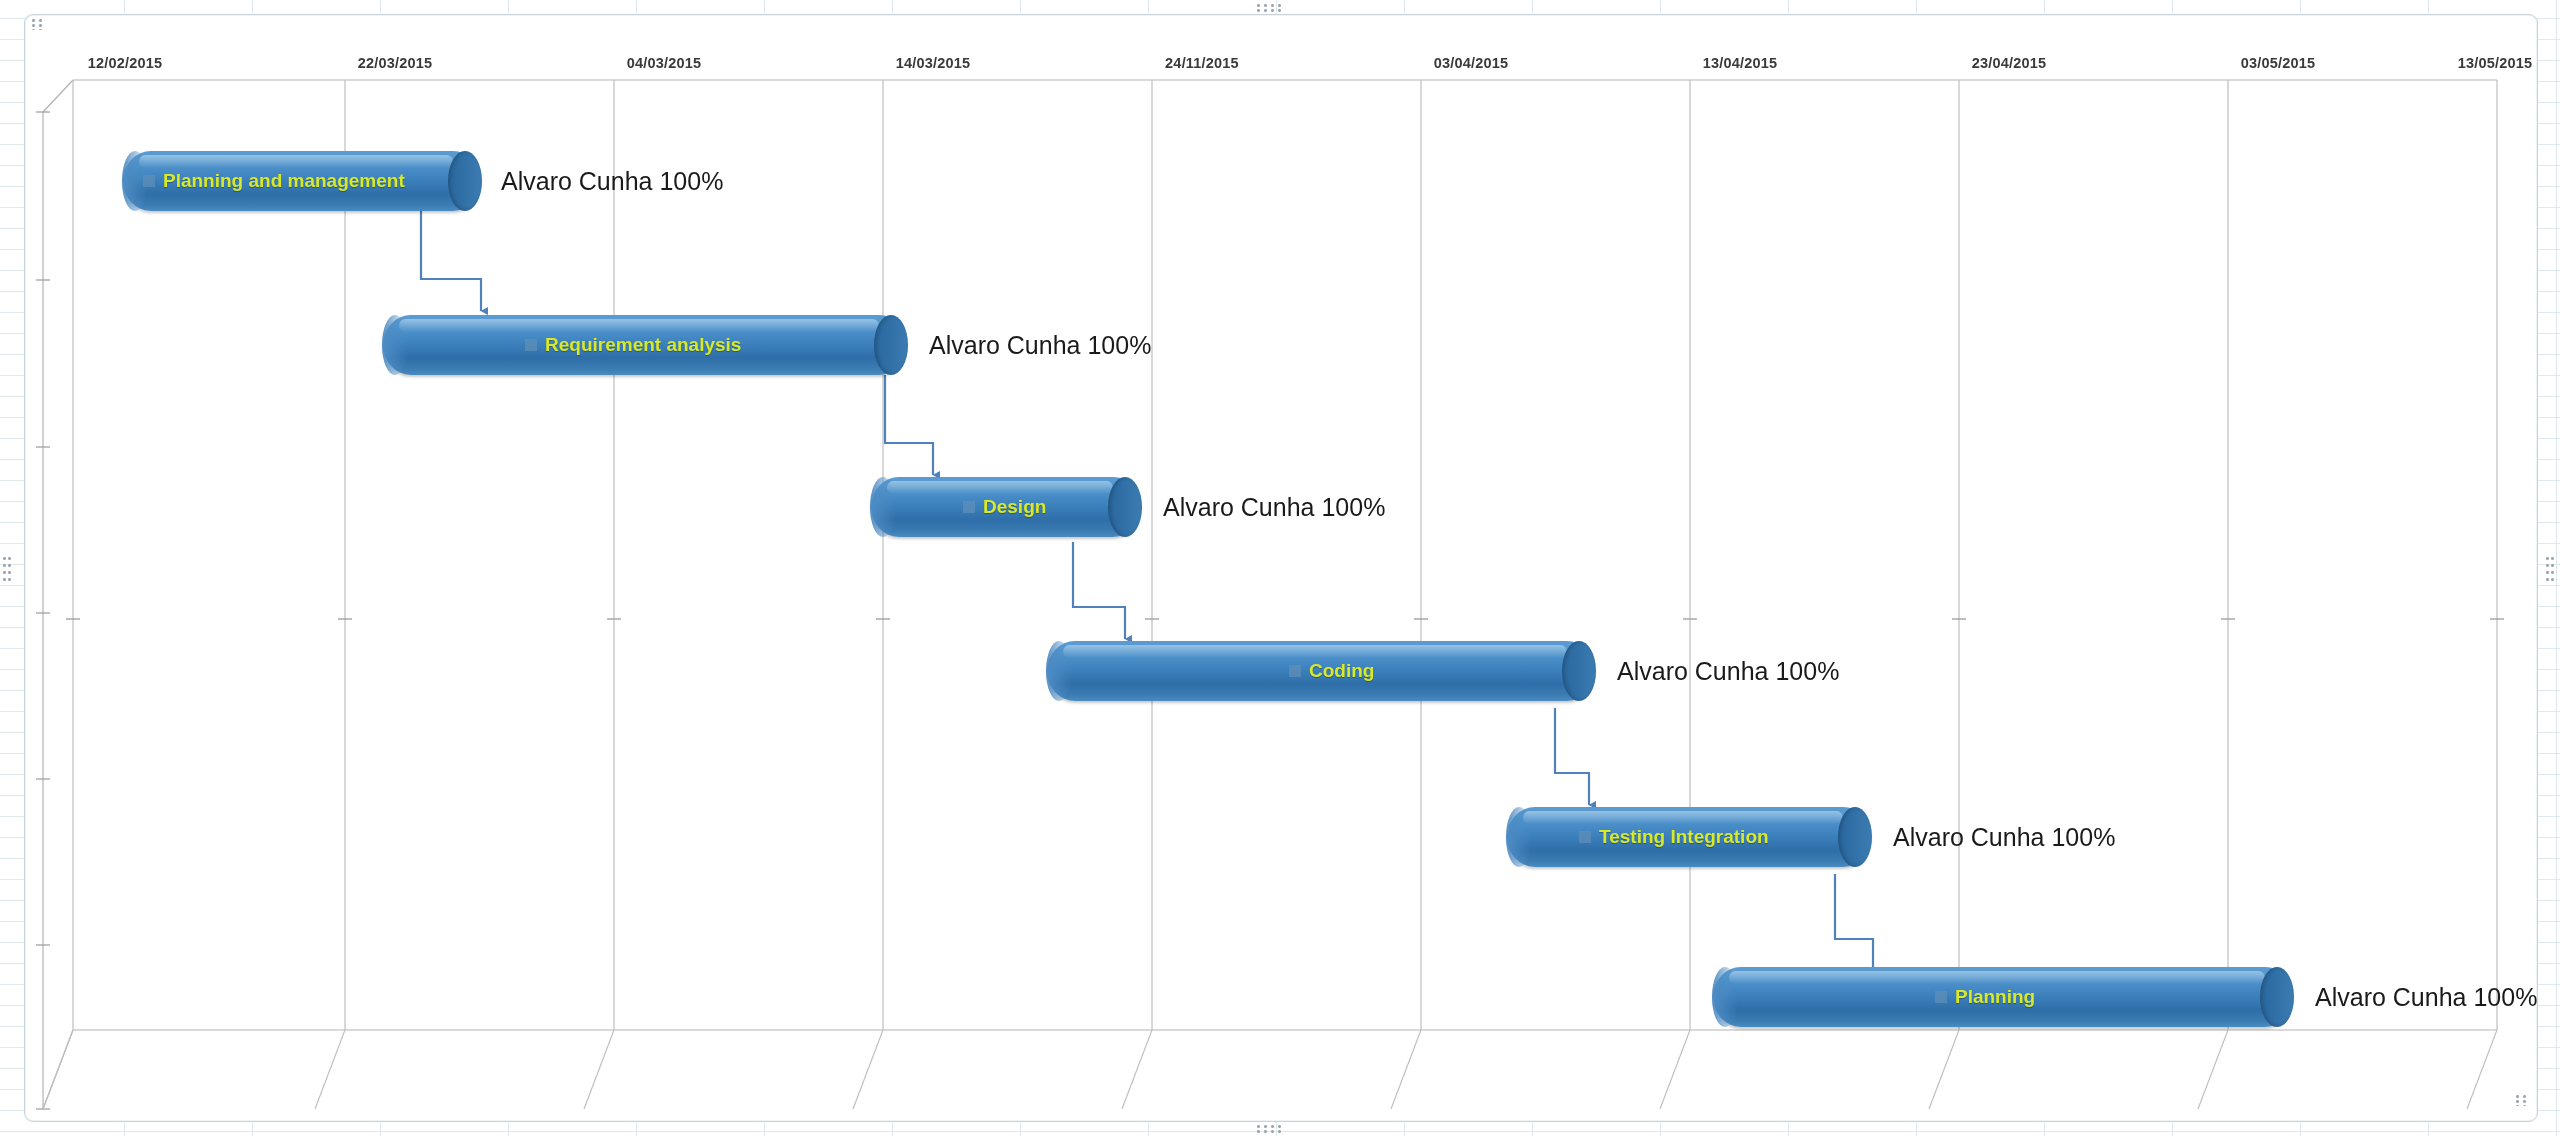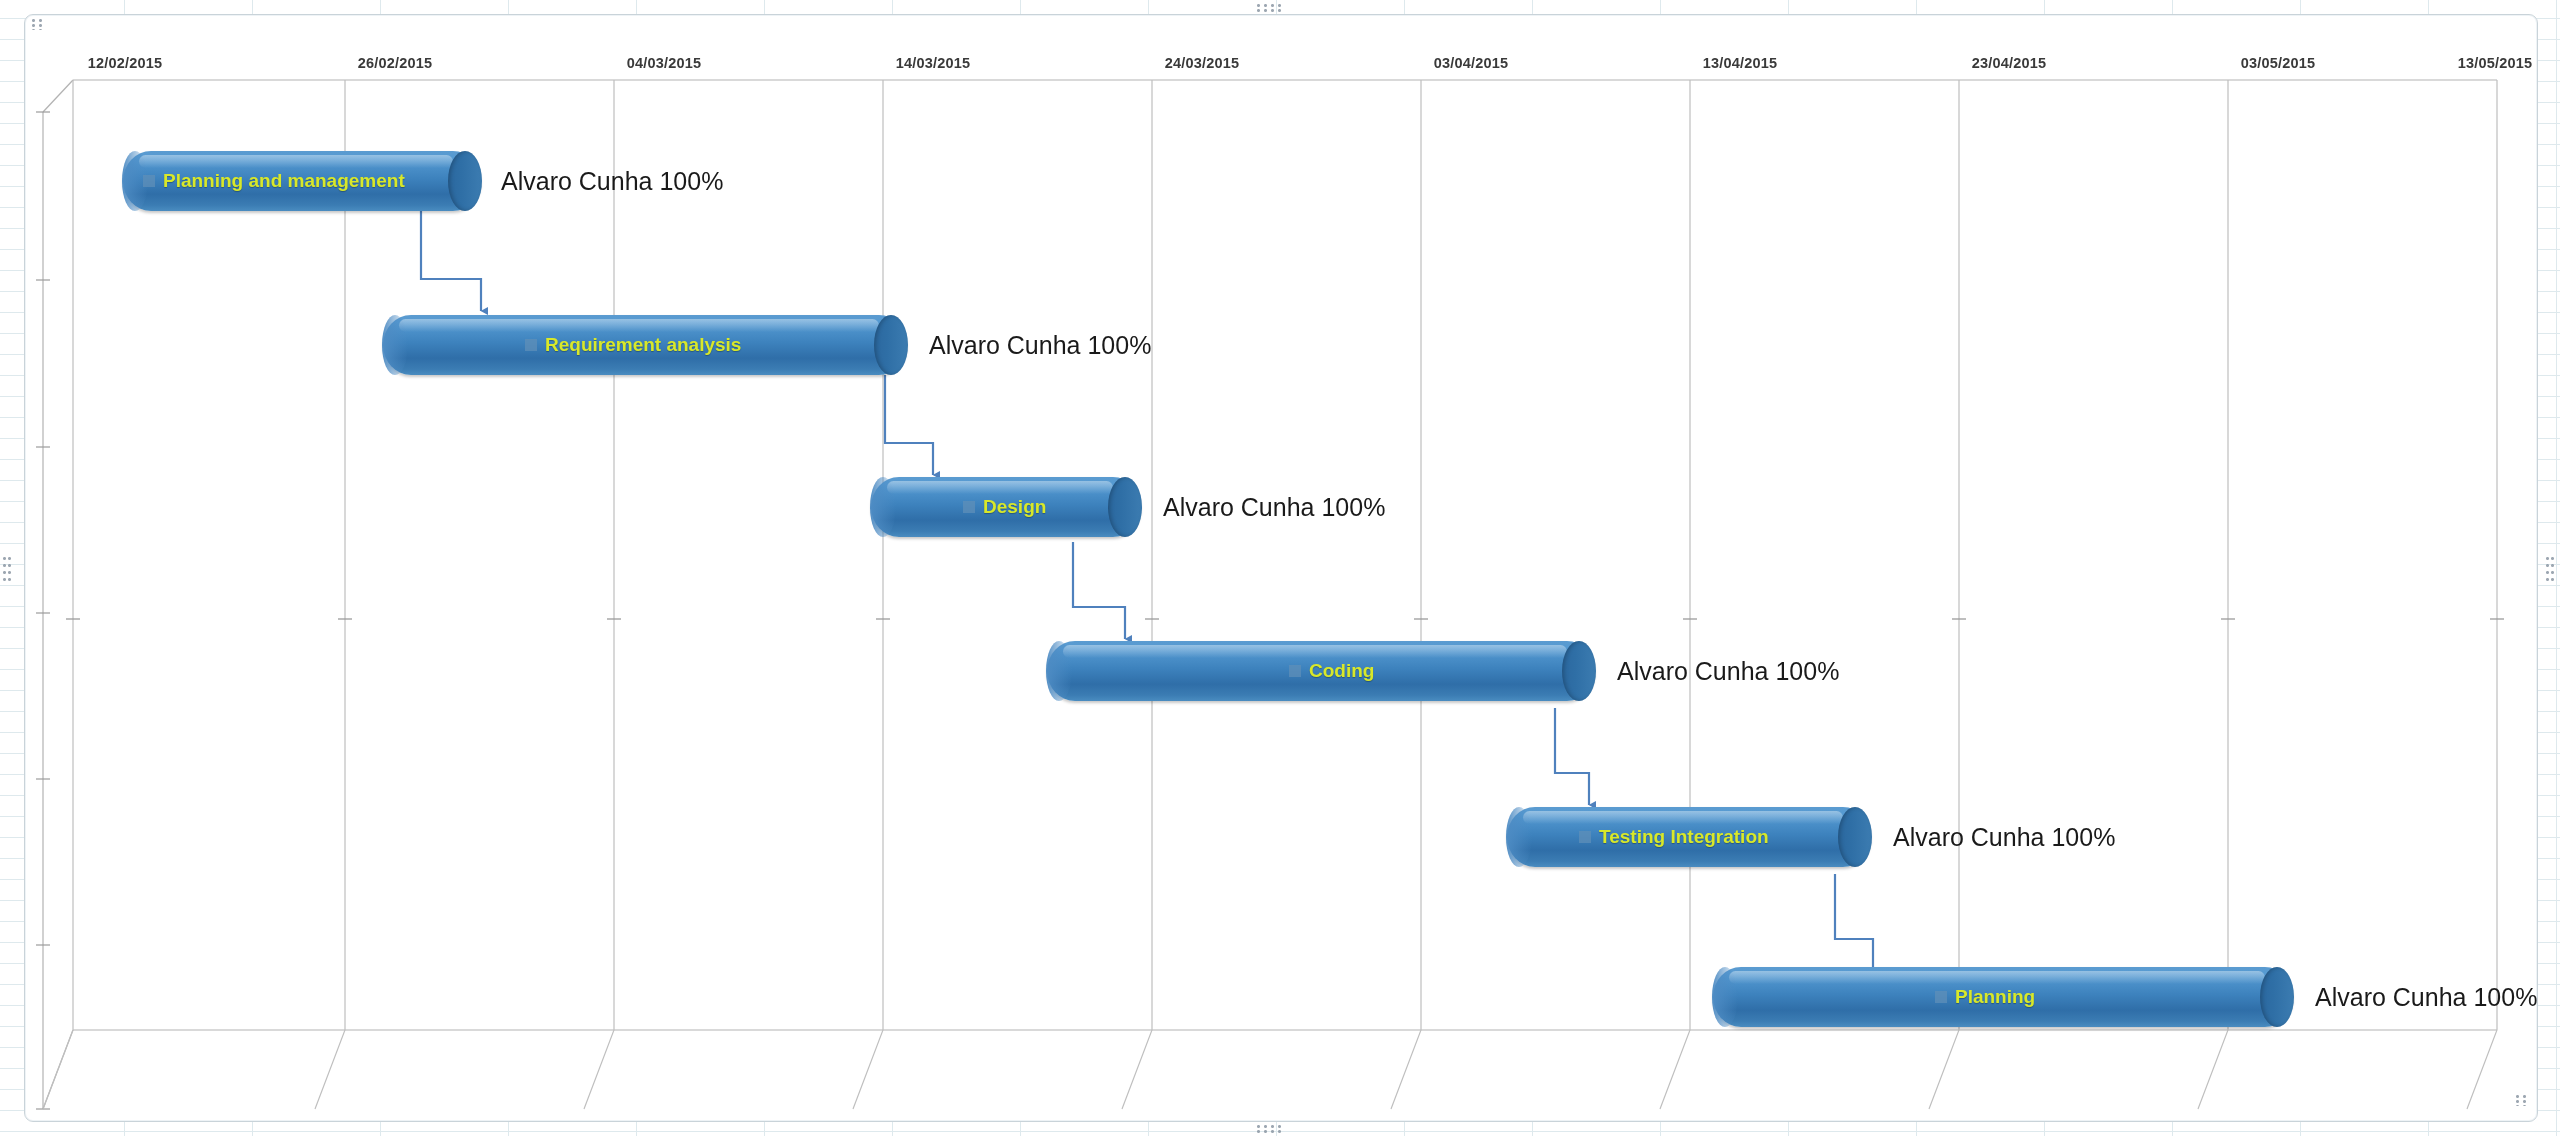--- a/index.html
+++ b/index.html
@@ -149,24 +149,24 @@
           <path d="M 1120 604 L 1134 604"></path>
           <path d="M 1389 604 L 1403 604"></path>
           <path d="M 1658 604 L 1672 604"></path>
           <path d="M 1927 604 L 1941 604"></path>
           <path d="M 2196 604 L 2210 604"></path>
           <path d="M 2465 604 L 2479 604"></path>
         </g>
       </svg>
 
       <div class="date-label" style="left:100px">12/02/2015</div>
-      <div class="date-label" style="left:370px">26/02/2015</div>
+      <div class="date-label" style="left:370px">22/03/2015</div>
       <div class="date-label" style="left:639px">04/03/2015</div>
       <div class="date-label" style="left:908px">14/03/2015</div>
-      <div class="date-label" style="left:1177px">24/03/2015</div>
+      <div class="date-label" style="left:1177px">24/11/2015</div>
       <div class="date-label" style="left:1446px">03/04/2015</div>
       <div class="date-label" style="left:1715px">13/04/2015</div>
       <div class="date-label" style="left:1984px">23/04/2015</div>
       <div class="date-label" style="left:2253px">03/05/2015</div>
       <div class="date-label" style="left:2470px">13/05/2015</div>
 
       <svg id="connectors" width="2512" height="1106">
         <defs>
           <marker id="arw" markerWidth="9" markerHeight="9" refX="4.5" refY="7.6" orient="auto" markerUnits="userSpaceOnUse">
             <path d="M0.6,0.6 L4.5,8 L8.4,0.6 Z" fill="#4f81bd"></path>

